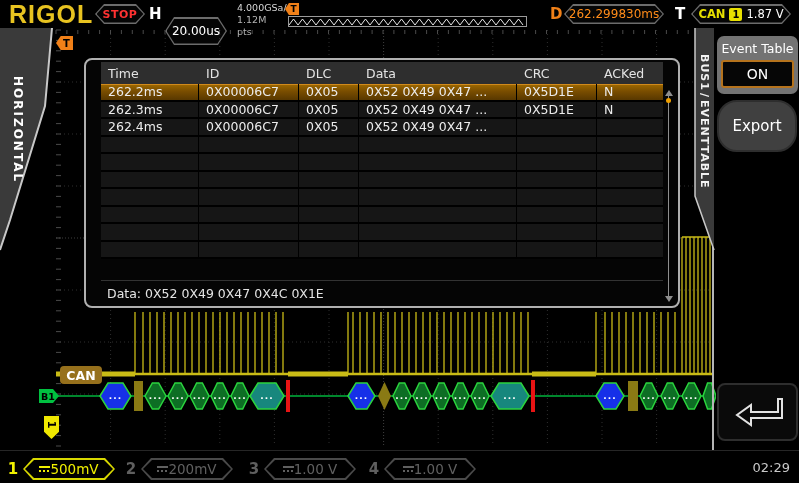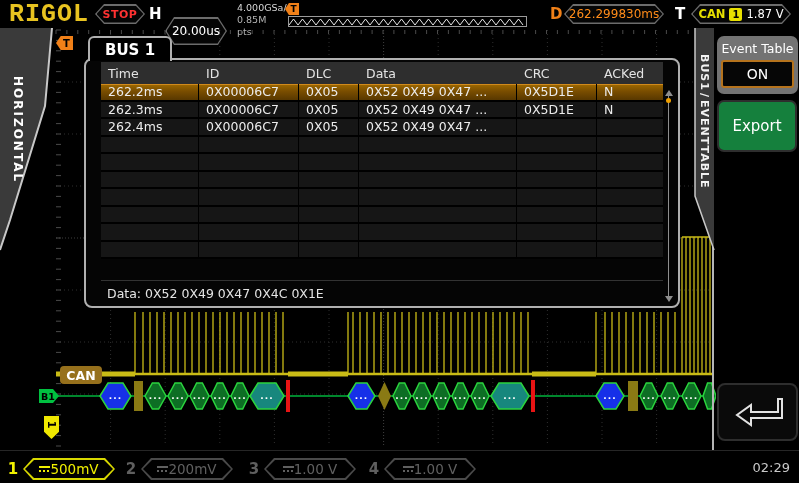--- a/index.html
+++ b/index.html
@@ -1,21 +1,21 @@
 <!DOCTYPE html>
 <html><head>
 <meta charset="utf-8">
 <style>
   html,body{margin:0;padding:0;background:#222;}
   *{box-sizing:border-box;}
   .screen{position:relative;width:799px;height:483px;background:#000;overflow:hidden;
           font-family:"DejaVu Sans","Liberation Sans",sans-serif;color:#fff;}
   
   .topbar{position:absolute;left:0;top:0;width:799px;height:28px;background:#000;}
-  .logo{position:absolute;left:9px;top:0px;font-family:Liberation Mono, monospace;
+  .logo{position:absolute;left:9px;top:0px;font-family:Liberation Sans, sans-serif;
         font-weight:bold;font-size:25px;letter-spacing:1px;color:#e8c320;}
   .ang{position:absolute;display:flex;align-items:center;justify-content:center;}
   .ang::before{content:"";position:absolute;inset:0;background:#6c6c6c;
      clip-path:polygon(9px 0,calc(100% - 9px) 0,100% 50%,calc(100% - 9px) 100%,9px 100%,0 50%);}
   .ang::after{content:"";position:absolute;inset:1.5px;background:#050505;
      clip-path:polygon(8px 0,calc(100% - 8px) 0,100% 50%,calc(100% - 8px) 100%,8px 100%,0 50%);}
   .ang>*{position:relative;z-index:1;}
   .badge-stop{left:95px;top:4px;width:50px;height:20px;}
   .badge-stop span{color:#ff3232;font-weight:bold;font-size:11px;letter-spacing:.5px;}
   .h-label{position:absolute;left:149px;top:5px;font-size:15px;font-weight:bold;color:#fff;}
@@ -95,22 +95,22 @@
       align-items:center;gap:2px;}
   .strip-labels span{writing-mode:vertical-rl;font-size:11px;font-weight:bold;color:#f2f2f2;letter-spacing:1px;}
   .rbound{position:absolute;left:712px;top:218px;width:2px;height:204px;background:#b5b5b5;z-index:2;}
   
   .menu{position:absolute;left:716px;top:0;width:83px;height:422px;background:#000;z-index:4;}
   .menu-item1{position:absolute;left:1px;top:8px;width:81px;height:58px;background:#737373;border-radius:7px;}
   .menu-item1 .mlabel{height:24px;display:flex;align-items:center;justify-content:center;
       font-size:12.5px;color:#fff;}
   .menu-item1 .mvalue{margin:0 4px;height:28px;border:2px solid #b5731d;border-radius:3px;background:#060606;
       display:flex;align-items:center;justify-content:center;font-size:14px;color:#fff;}
-  .menu-export{position:absolute;left:1px;top:72px;width:80px;height:52px;background:#15803d;
-      border:2px solid #2e2e2e;border-radius:7px;display:flex;align-items:center;justify-content:center;
+  .menu-export{position:absolute;left:1px;top:72px;width:80px;height:52px;background:#404040;
+      border:2px solid #2e2e2e;border-radius:20px;display:flex;align-items:center;justify-content:center;
       font-size:15px;color:#fff;}
   .menu-enter{position:absolute;left:1px;top:355px;width:81px;height:58px;background:#0a0a0a;
       border:2px solid #2e2e2e;border-radius:8px;display:flex;align-items:center;justify-content:center;}
   
   .bottombar{position:absolute;left:0;top:450px;width:799px;height:33px;background:#000;
       border-top:1px solid #262626;}
   .chgroup{position:absolute;top:7px;height:22px;display:flex;align-items:center;gap:3px;}
   .chnum{font-size:15px;font-weight:bold;width:14px;text-align:center;}
   .chbadge{position:relative;width:92px;height:22px;display:flex;align-items:center;justify-content:center;}
   .chbadge::before{content:"";position:absolute;inset:0;
@@ -142,21 +142,21 @@
     <div class="logo">RIGOL</div>
     <div class="ang badge-stop">
       <span>STOP</span>
     </div>
     <span class="h-label">H</span>
     <div class="ang badge-tb">
       <span>20.00us</span>
     </div>
     <div class="srate">
       <div>4.000GSa/s</div>
-      <div>0.85M pts</div>
+      <div>1.12M pts</div>
     </div>
     <div class="tmark tmark-top">T</div>
     <div class="memstrip">
       <svg width="237" height="9">
         <polyline id="zigzag" fill="none" stroke="#e8e8e8" stroke-width="1" points="0,8 4.5,2 9,8 13.5,2 18,8 22.5,2 27,8 31.5,2 36,8 40.5,2 45,8 49.5,2 54,8 58.5,2 63,8 67.5,2 72,8 76.5,2 81,8 85.5,2 90,8 94.5,2 99,8 103.5,2 108,8 112.5,2 117,8 121.5,2 126,8 130.5,2 135,8 139.5,2 144,8 148.5,2 153,8 157.5,2 162,8 166.5,2 171,8 175.5,2 180,8 184.5,2 189,8 193.5,2 198,8 202.5,2 207,8 211.5,2 216,8 220.5,2 225,8 229.5,2 234,8"></polyline>
       </svg>
     </div>
     <span class="d-label">D</span>
     <div class="ang badge-off">
       <span>262.299830ms</span>
@@ -234,21 +234,20 @@
 
     <div class="tmark trigpos">T</div>
 
     <div class="can-badge">CAN</div>
     <div class="b1-marker">B1</div>
     <div class="ch1-marker">
       <span>1</span>
     </div>
 
     <div class="etable">
-      <div class="tab">BUS 1</div>
       <div class="body">
         <div class="tbl-head" id="tblhead">
             <div>Time</div>
             <div>ID</div>
             <div>DLC</div>
             <div>Data</div>
             <div>CRC</div>
             <div>ACKed</div>
           </div>
         <div class="tbl-rows" id="tblrows">

